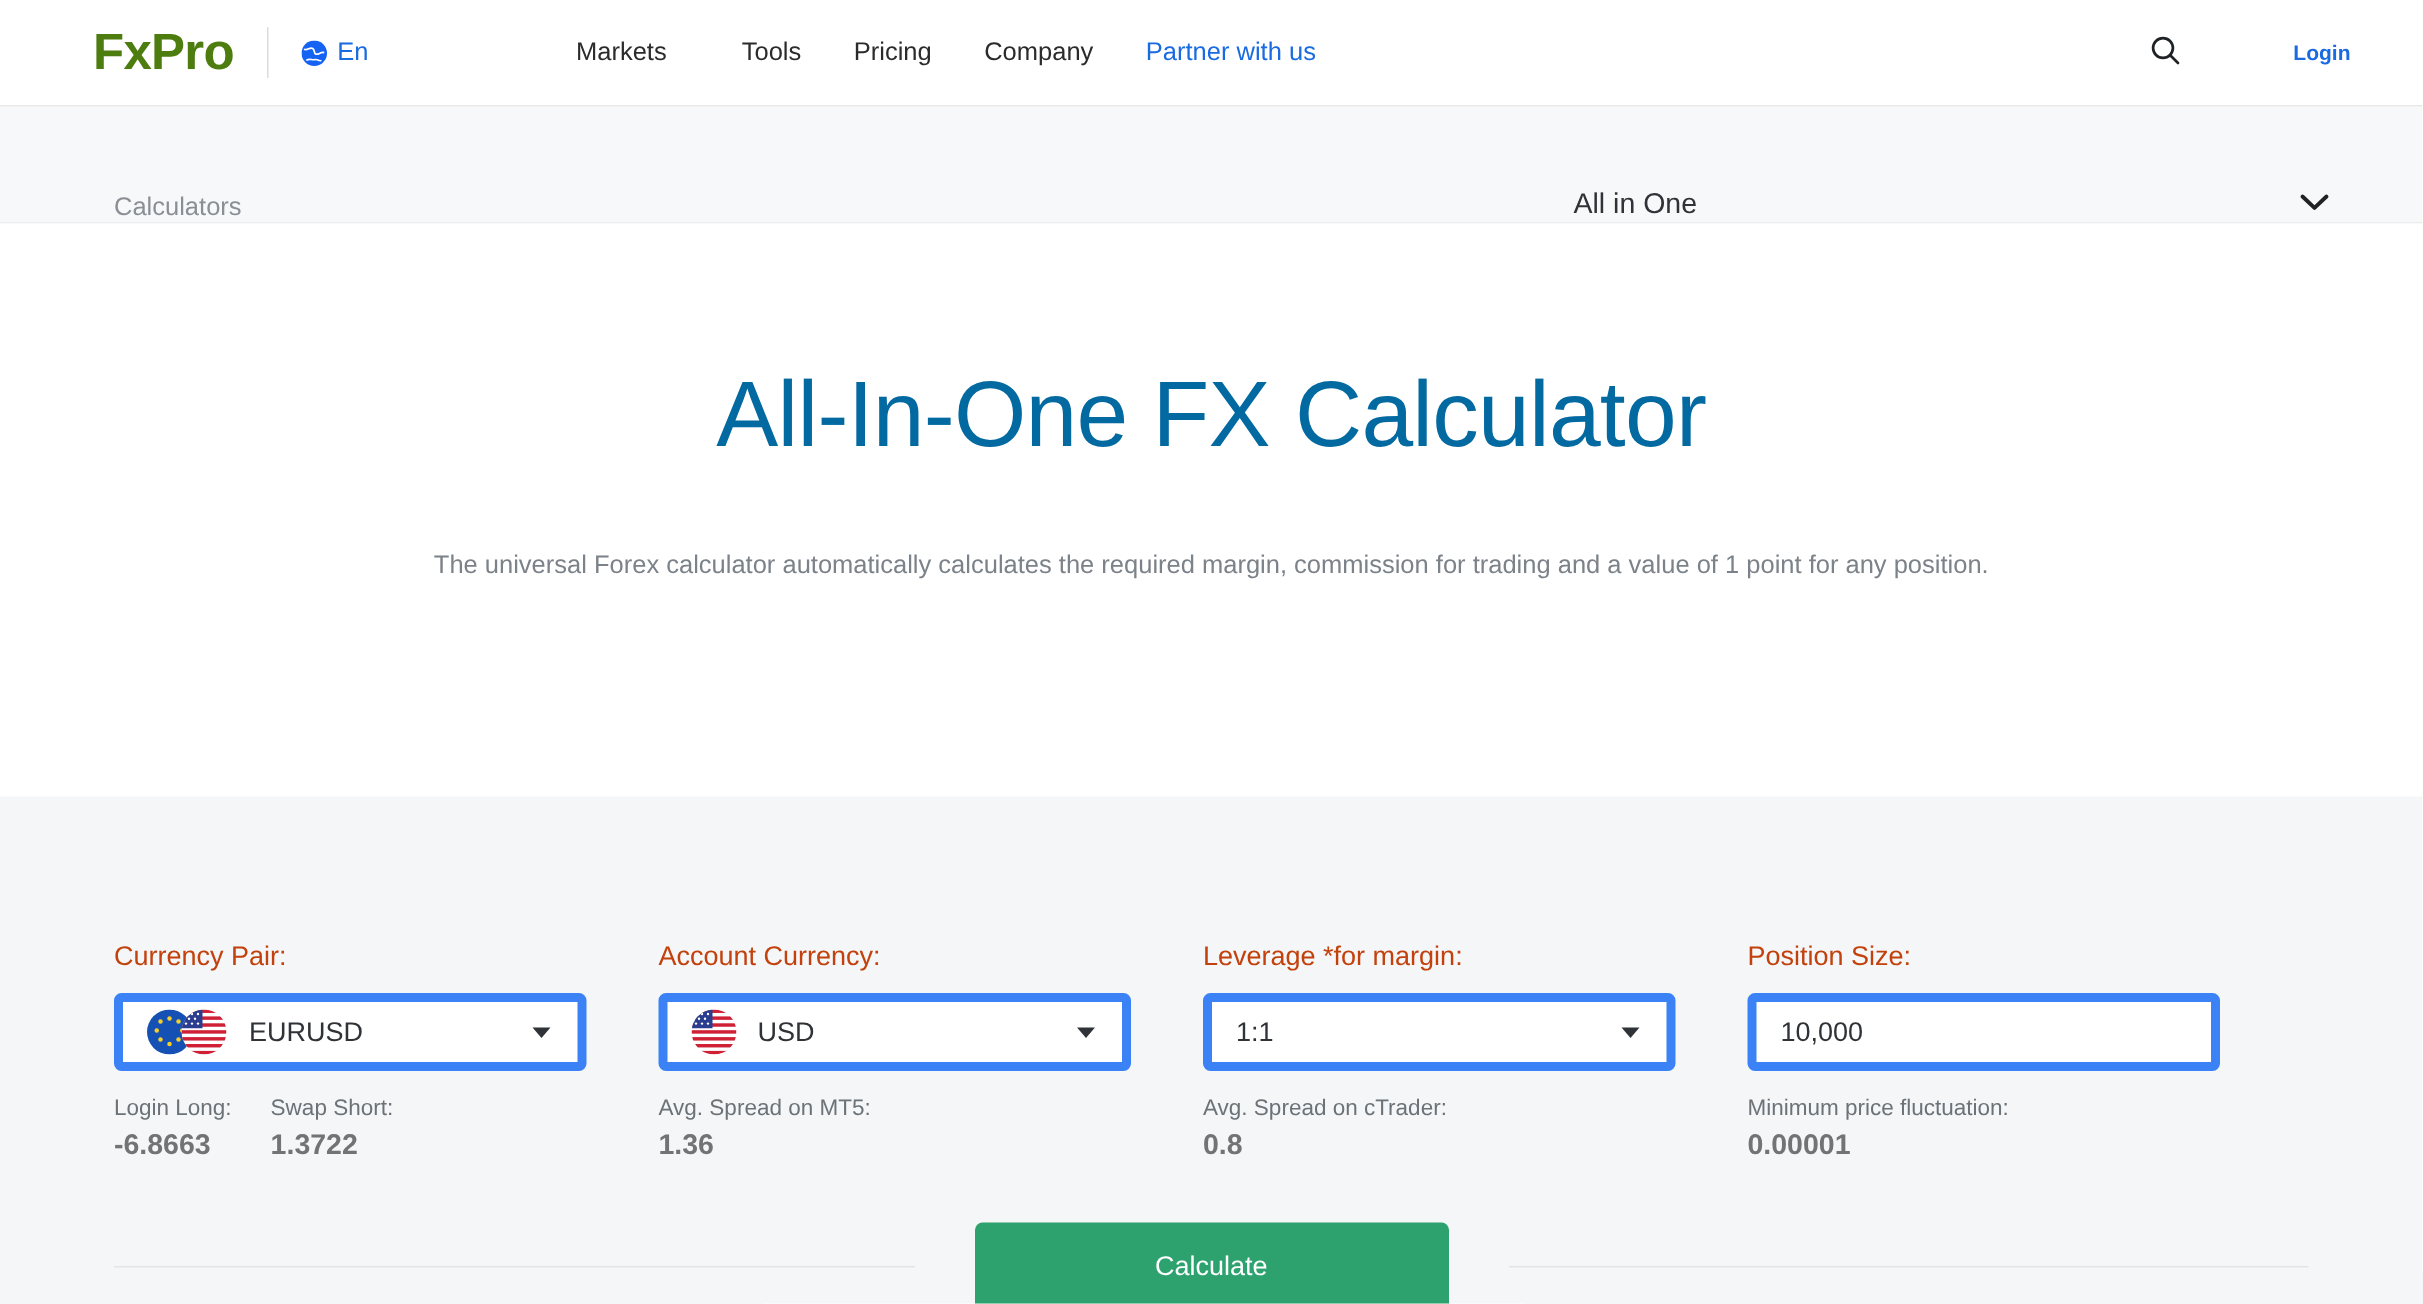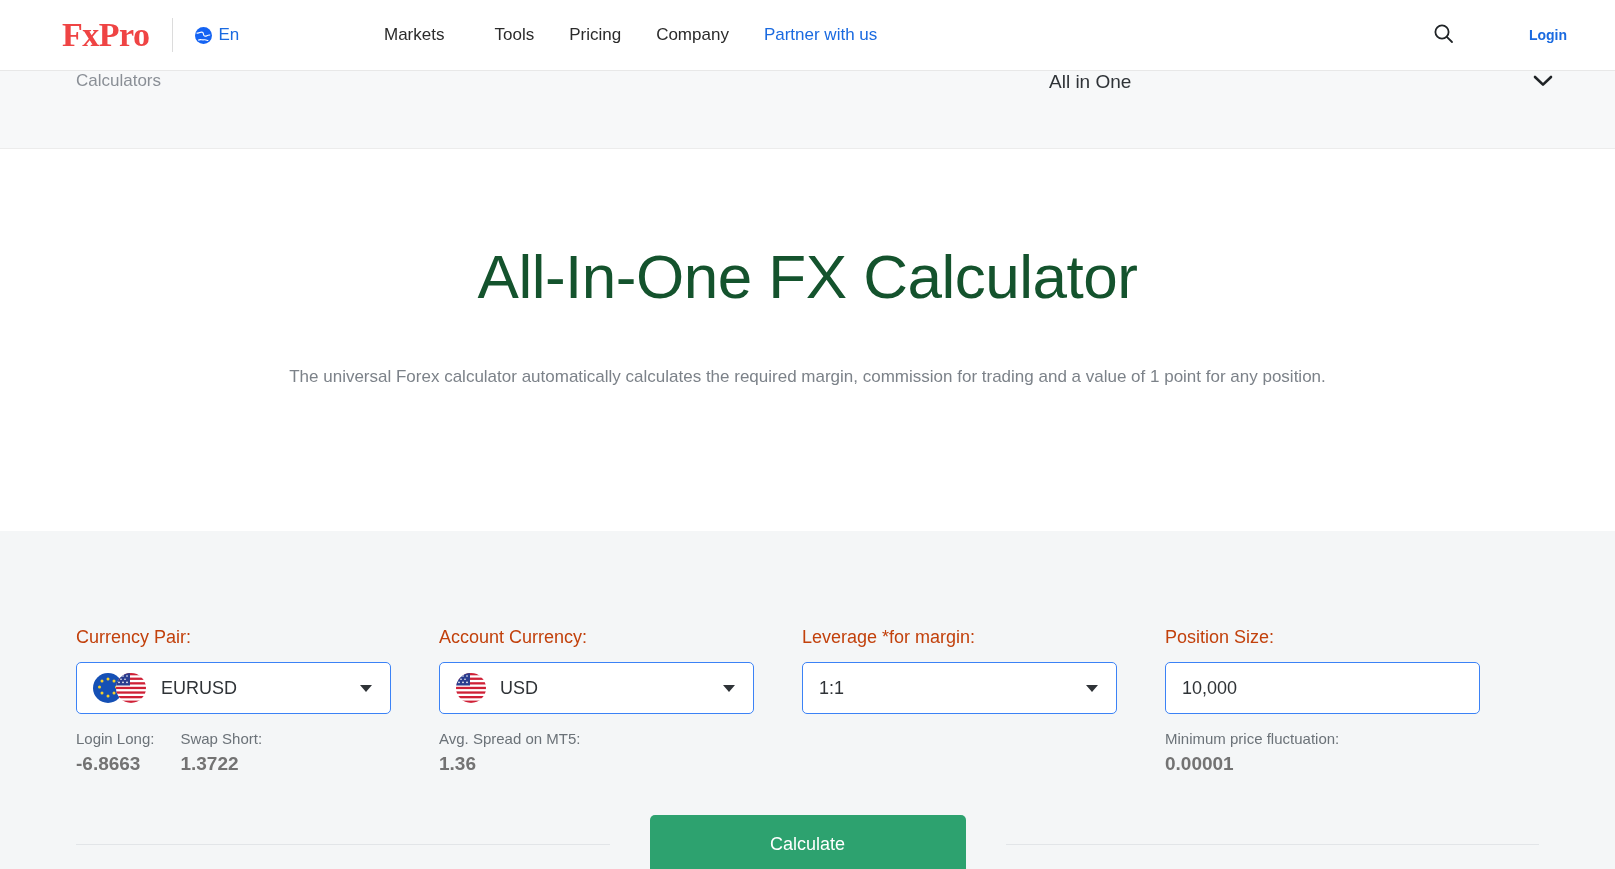--- a/index.html
+++ b/index.html
@@ -15,24 +15,24 @@
   .topbar {
     height: 71px;
     background: #ffffff;
     border-bottom: 1px solid #e8e8e8;
     display: flex;
     align-items: center;
     padding: 0 56px 0 62px;
     position: relative;
   }
   .logo {
-    font-family: Liberation Serif, serif;
+    font-family: Liberation Sans, sans-serif;
     font-weight: bold;
     font-size: 34px;
-    color: #ef4444;
+    color: #4d7c0f;
     letter-spacing: -0.5px;
     line-height: 1;
   }
   .logo-divider {
     width: 1px;
     height: 34px;
     background: #dcdcdc;
     margin: 0 22px 0 22px;
   }
   .lang {
@@ -96,21 +96,21 @@
     margin-left: 35px;
     font-weight: bold;
   }
 
   
   .subbar {
     height: 78px;
     background: #f7f8f9;
     border-bottom: 1px solid #ececec;
     display: flex;
-    align-items: flex-start;
+    align-items: flex-end;
     padding: 0 56px 0 76px;
     justify-content: space-between;
   }
   .breadcrumb {
     font-size: 17px;
     color: #8a8f96;
   }
   .calc-select {
     display: flex;
     align-items: center;
@@ -132,21 +132,21 @@
   .hero {
     background: #ffffff;
     padding: 92px 0 0 0;
     height: 382px;
     text-align: center;
   }
   .hero h1 {
     margin: 0;
     font-size: 62px;
     font-weight: normal;
-    color: #14532d;
+    color: #0369a1;
     letter-spacing: -0.5px;
     line-height: 1.15;
   }
   .hero p {
     margin: 52px auto 0 auto;
     font-size: 17px;
     color: #7c8289;
     max-width: 1320px;
     line-height: 1.5;
   }
@@ -168,21 +168,21 @@
   }
   .field .label {
     font-size: 18px;
     color: #c2410c;
     margin-bottom: 14px;
     display: block;
   }
   .control {
     height: 52px;
     background: #ffffff;
-    border: 1px solid #3b82f6;
+    border: 6px solid #3b82f6;
     border-radius: 5px;
     display: flex;
     align-items: center;
     padding: 0 14px 0 16px;
     cursor: pointer;
   }
   .control.plain { cursor: text; }
   .control .ctl-text {
     font-size: 18px;
     color: #2f3337;
@@ -411,20 +411,26 @@
         </div>
       </div>
     </div>
 
     <div class="field">
       <span class="label">Leverage *for margin:</span>
       <div class="control">
         <span class="ctl-text">1:1</span>
         <span class="caret"></span>
       </div>
+      <div class="meta">
+        <div class="cell">
+          <span class="m-label">Avg. Spread on cTrader:</span>
+          <span class="m-value">0.8</span>
+        </div>
+      </div>
     </div>
 
     <div class="field">
       <span class="label">Position Size:</span>
       <div class="control plain">
         <span class="ctl-text" placeholder="10,000">10,000</span>
       </div>
       <div class="meta">
         <div class="cell">
           <span class="m-label">Minimum price fluctuation:</span>

